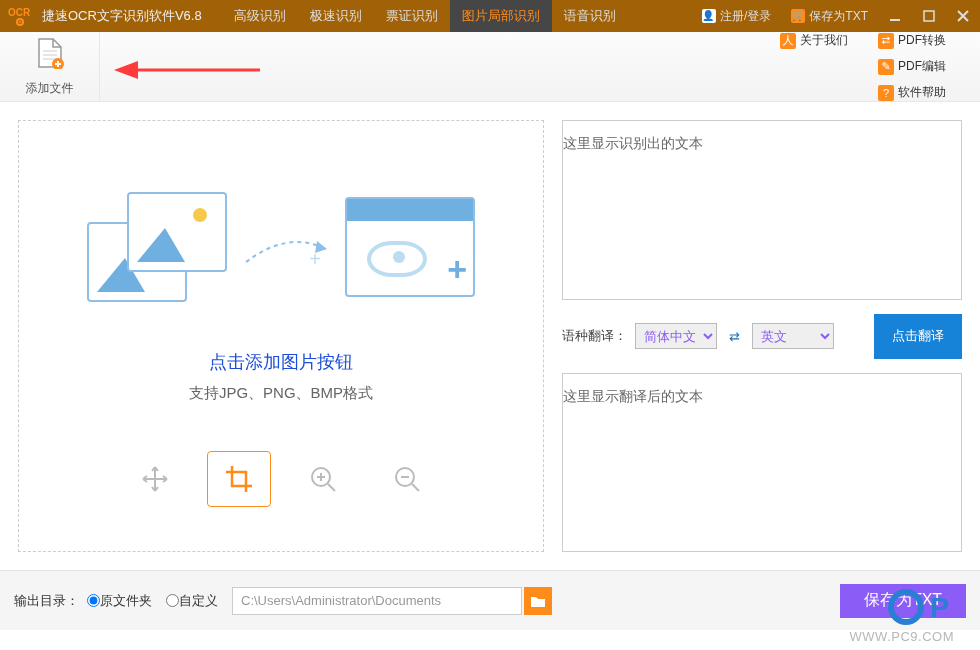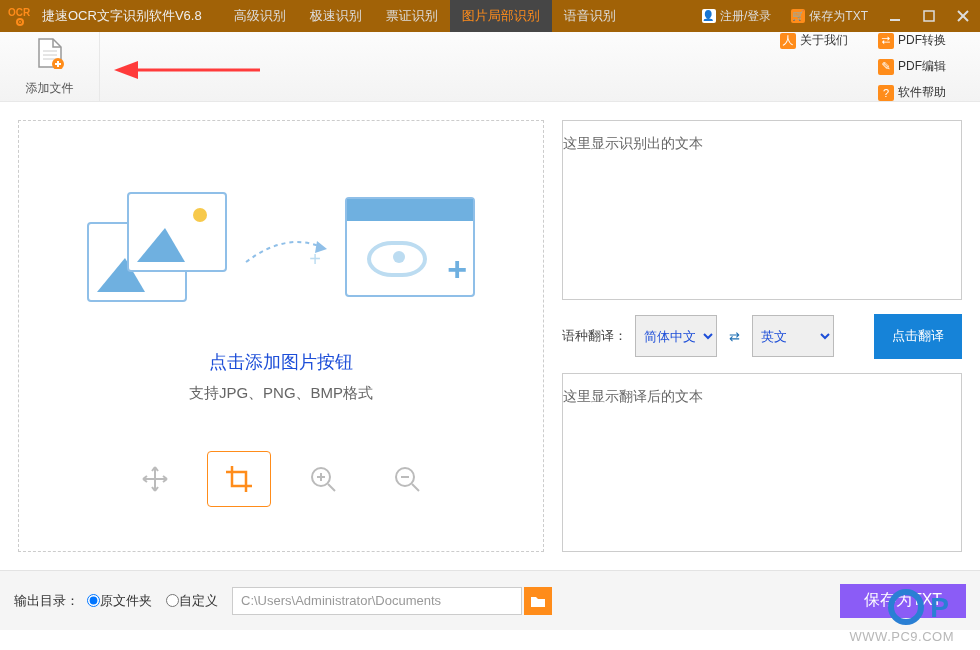--- a/index.html
+++ b/index.html
@@ -48,21 +48,21 @@
 .prompt-main { margin-top: 28px; color: #1d4ed8; font-size: 18px; }
 .prompt-sub { margin-top: 10px; color: #666; font-size: 15px; }
 .tool-row { margin-top: 54px; display: flex; gap: 40px; }
 .tool-row .t { width: 44px; height: 44px; display: flex; align-items: center; justify-content: center; color: #bbb; cursor: pointer; }
 .tool-row .t.active { color: #ff8c1a; position: relative; }
 .tool-row .t.active::before { content: ""; position: absolute; inset: -6px -10px; border: 1px solid #ff8c1a; border-radius: 4px; }
 
 .right-panel { width: 400px; display: flex; flex-direction: column; gap: 14px; }
 .text-box { border: 1px solid #ccc; flex: 1; padding: 14px 0; font-size: 14px; color: #666; background: #fff; }
 .mid-row { display: flex; align-items: center; gap: 8px; font-size: 13px; color: #444; }
-.mid-row select { border: 1px solid #bbb; height: 42px; font-size: 13px; padding: 0 4px; width: 82px; color: #1d4ed8; }
+.mid-row select { border: 1px solid #bbb; height: 26px; font-size: 13px; padding: 0 4px; width: 82px; color: #8b5cf6; }
 .swap { color: #1f6fb3; padding: 0 4px; cursor: pointer; }
 .translate-btn { margin-left: auto; width: 88px; height: 45px; background: #1683d8; color: #fff; border: none; font-size: 13px; cursor: pointer; }
 
 
 .bottom-bar { height: 60px; background: #f5f5f5; border-top: 1px solid #e3e3e3; display: flex; align-items: center; padding: 0 14px; font-size: 13px; color: #333; }
 .bottom-bar .lab { margin-right: 8px; }
 .bottom-bar label { margin-right: 14px; display: flex; align-items: center; }
 .bottom-bar .path { border: 1px solid #ccc; height: 28px; width: 290px; padding: 0 8px; color: #999; font-size: 13px; }
 .bottom-bar .folder-btn { width: 28px; height: 28px; background: #ff8c1a; display: inline-flex; align-items: center; justify-content: center; color: #fff; margin-left: 2px; cursor: pointer; }
 .bottom-bar .save-btn { margin-left: auto; width: 126px; height: 34px; background: #8b5cf6; color: #fff; border: none; font-size: 16px; cursor: pointer; }

